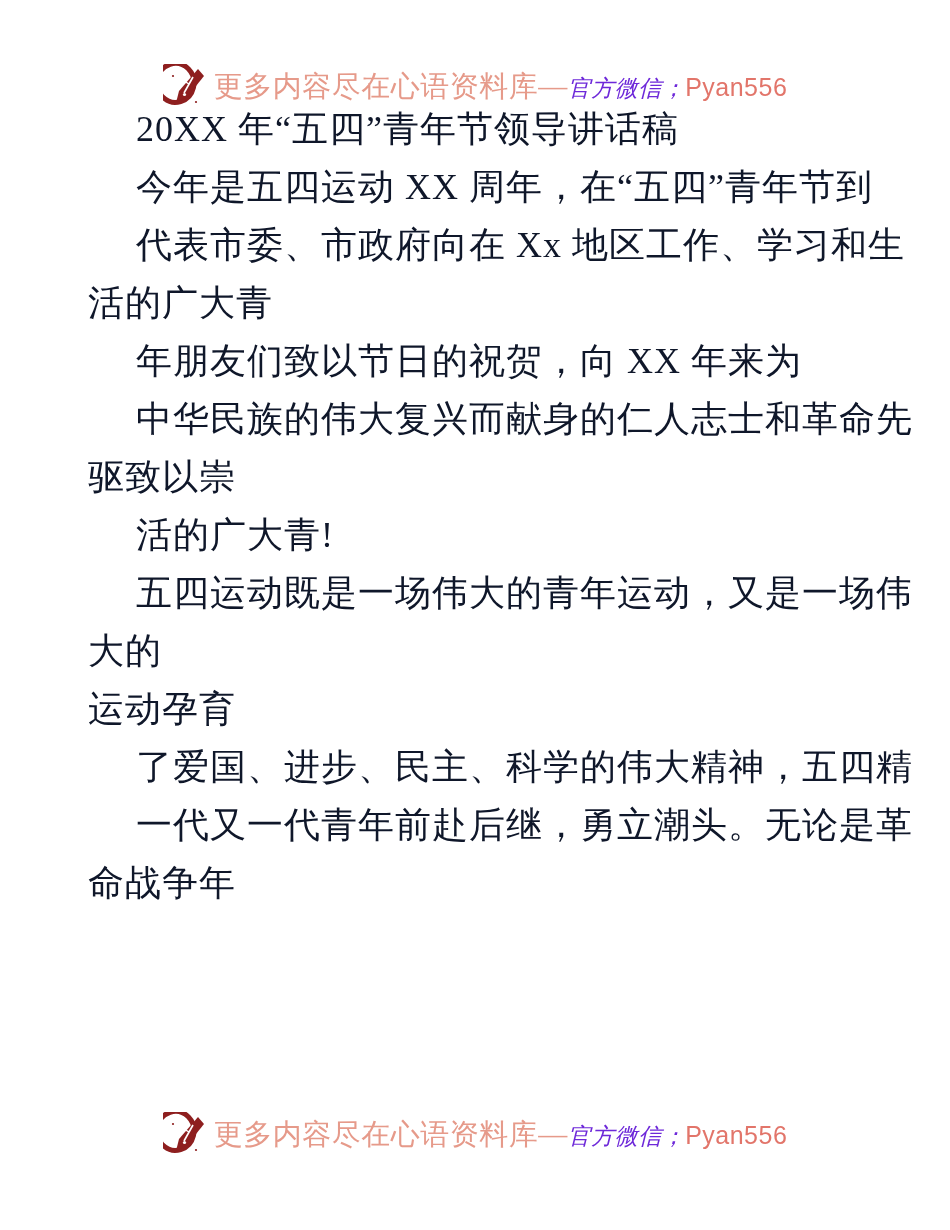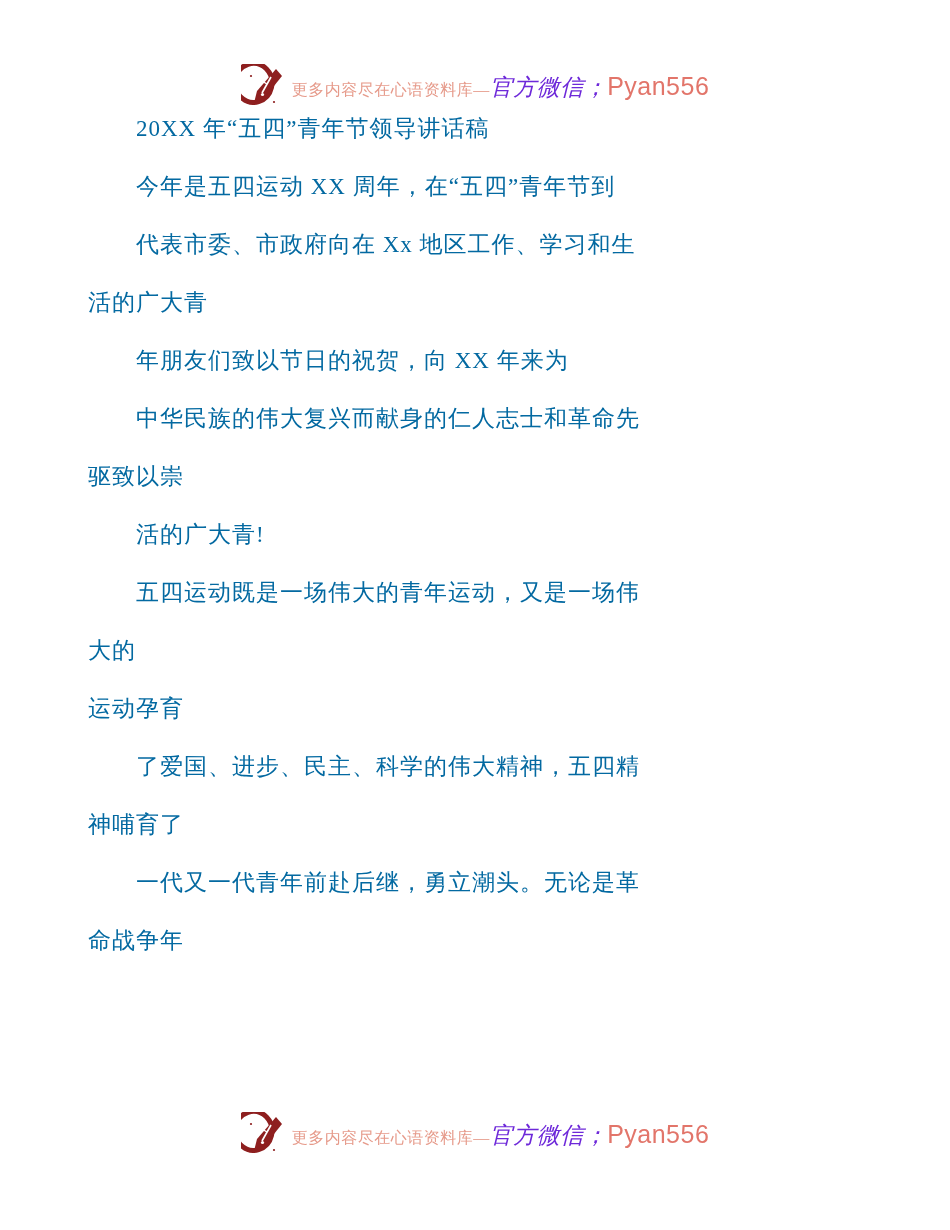--- a/index.html
+++ b/index.html
@@ -24,21 +24,21 @@
   }
   .watermark.header { top: 64px; }
   .watermark.footer { top: 1112px; }
   .logo { flex: 0 0 auto; display: block; }
   .wm-text {
     white-space: nowrap;
     letter-spacing: 0.5px;
   }
   .wm-salmon {
     color: #e69a8a;
-    font-size: 16px;
+    font-size: 29px;
     font-family: "Liberation Serif", "DejaVu Serif", serif;
   }
   .wm-script {
     color: #6d28d9;
     font-size: 23px;
     font-style: italic;
     font-family: "Liberation Serif", "DejaVu Serif", serif;
   }
   .wm-account {
     color: #e2756a;
@@ -46,24 +46,24 @@
     font-family: "Liberation Sans", "DejaVu Sans", sans-serif;
   }
   
   .text-block {
     position: absolute;
     left: 88px;
     top: 100px;
     width: 800px;
   }
   .line {
-    font-size: 23px;
+    font-size: 36px;
     line-height: 58px;
     letter-spacing: 1px;
-    color: #0369a1;
+    color: #0f172a;
     white-space: pre;
     font-family: "Liberation Serif", "DejaVu Serif", serif;
   }
   .line.indent { padding-left: 48px; }
 </style>
 </head>
 <body>
 
 <div class="page">
 
@@ -87,21 +87,20 @@
       <div class="line indent">代表市委、市政府向在 Xx 地区工作、学习和生</div>
       <div class="line">活的广大青</div>
       <div class="line indent">年朋友们致以节日的祝贺，向 XX 年来为</div>
       <div class="line indent">中华民族的伟大复兴而献身的仁人志士和革命先</div>
       <div class="line">驱致以崇</div>
       <div class="line indent">活的广大青!</div>
       <div class="line indent">五四运动既是一场伟大的青年运动，又是一场伟</div>
       <div class="line">大的</div>
       <div class="line">运动孕育</div>
       <div class="line indent">了爱国、进步、民主、科学的伟大精神，五四精</div>
-      <div class="line">神哺育了</div>
       <div class="line indent">一代又一代青年前赴后继，勇立潮头。无论是革</div>
       <div class="line">命战争年</div>
     </div>
 
   <div class="watermark footer">
     <svg class="logo" width="44" height="46" viewBox="0 0 44 46" aria-hidden="true">
       <path d="M 25 4.5 A 18.5 19.5 0 1 0 25.5 5" fill="none" stroke="#8e1f1f" stroke-width="5" stroke-linecap="round"></path>
       <path d="M 35 5 L 41 12 L 25 32 L 13 39 L 16 27 Z" fill="#8e1f1f"></path>
       <path d="M 30 13 L 21 29" stroke="#ffffff" stroke-width="1.6" fill="none"></path>
       <circle cx="21.5" cy="30.5" r="1.6" fill="#ffffff"></circle>

